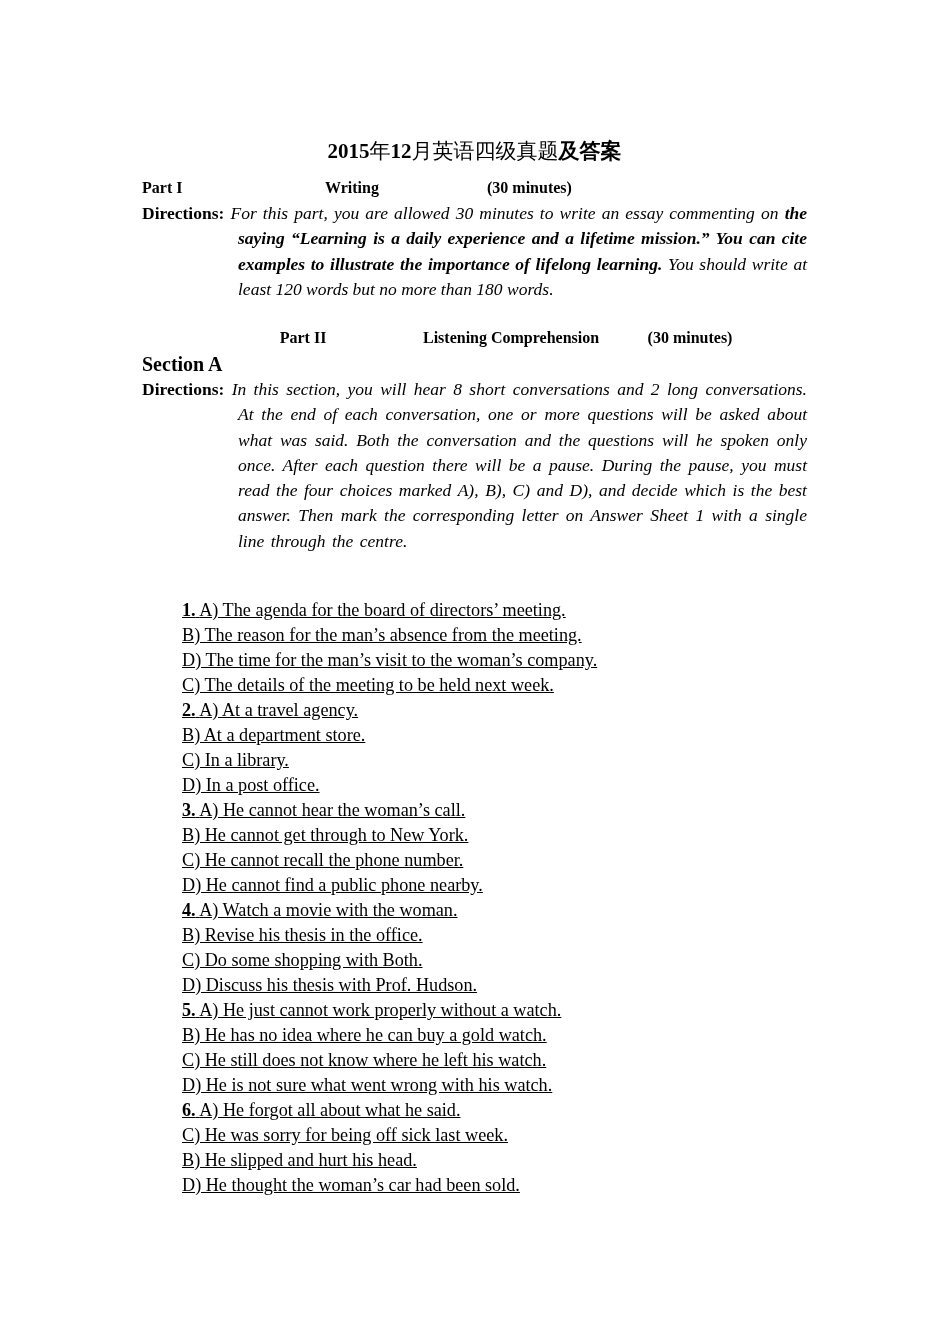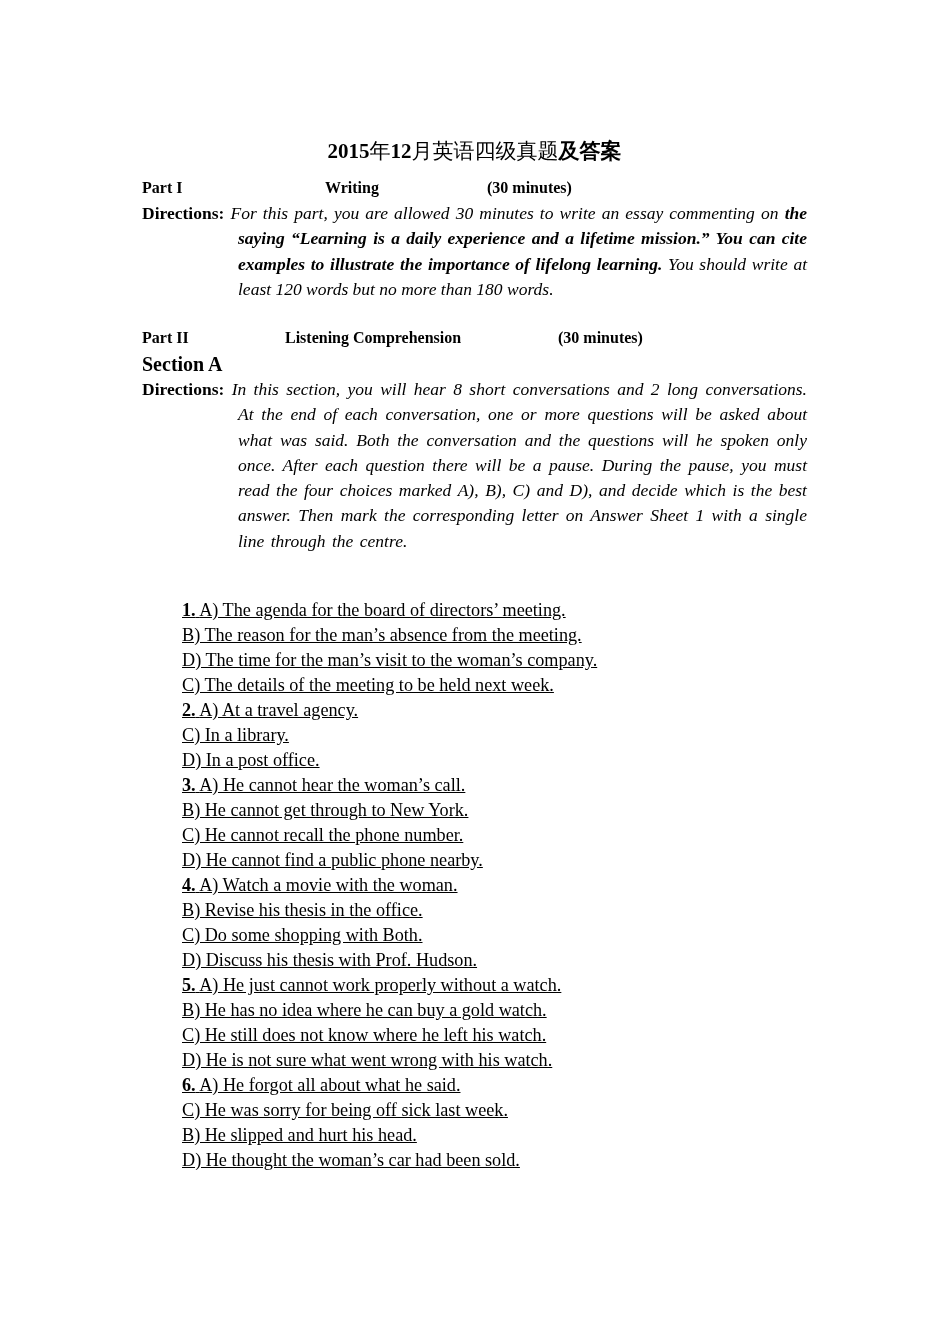--- a/index.html
+++ b/index.html
@@ -49,21 +49,21 @@
     white-space: nowrap;
   }
   .part-row .col-part { display: inline-block; }
   .part-row .col-name { display: inline-block; }
   .part-row .col-time { display: inline-block; }
 
   #part1-row { top: 175px; }
   #part1-row .col-part { width: 183px; }
   #part1-row .col-name { width: 162px; }
 
-  #part2-row { top: 325px; }
+  #part2-row { top: 325px; text-align: center; }
   #part2-row .col-part { width: 143px; }
   #part2-row .col-name { width: 273px; }
 
   .section-label {
     position: absolute;
     left: 142px;
     top: 351px;
     font-weight: bold;
     font-size: 20px;
     line-height: 26px;
@@ -142,20 +142,21 @@
 
   <div class="questions">
       <div class="q-block">
         <div class="q-line"><span class="q-num">1.</span> <span>A) The agenda for the board of directors’ meeting.</span></div>
         <div class="q-line"><span>B) The reason for the man’s absence from the meeting.</span></div>
         <div class="q-line"><span>D) The time for the man’s visit to the woman’s company.</span></div>
         <div class="q-line"><span>C) The details of the meeting to be held next week.</span></div>
       </div>
       <div class="q-block">
         <div class="q-line"><span class="q-num">2.</span> <span>A) At a travel agency.</span></div>
+        <div class="q-line"><span>B) At a department store.</span></div>
         <div class="q-line"><span>C) In a library.</span></div>
         <div class="q-line"><span>D) In a post office.</span></div>
       </div>
       <div class="q-block">
         <div class="q-line"><span class="q-num">3.</span> <span>A) He cannot hear the woman’s call.</span></div>
         <div class="q-line"><span>B) He cannot get through to New York.</span></div>
         <div class="q-line"><span>C) He cannot recall the phone number.</span></div>
         <div class="q-line"><span>D) He cannot find a public phone nearby.</span></div>
       </div>
       <div class="q-block">

